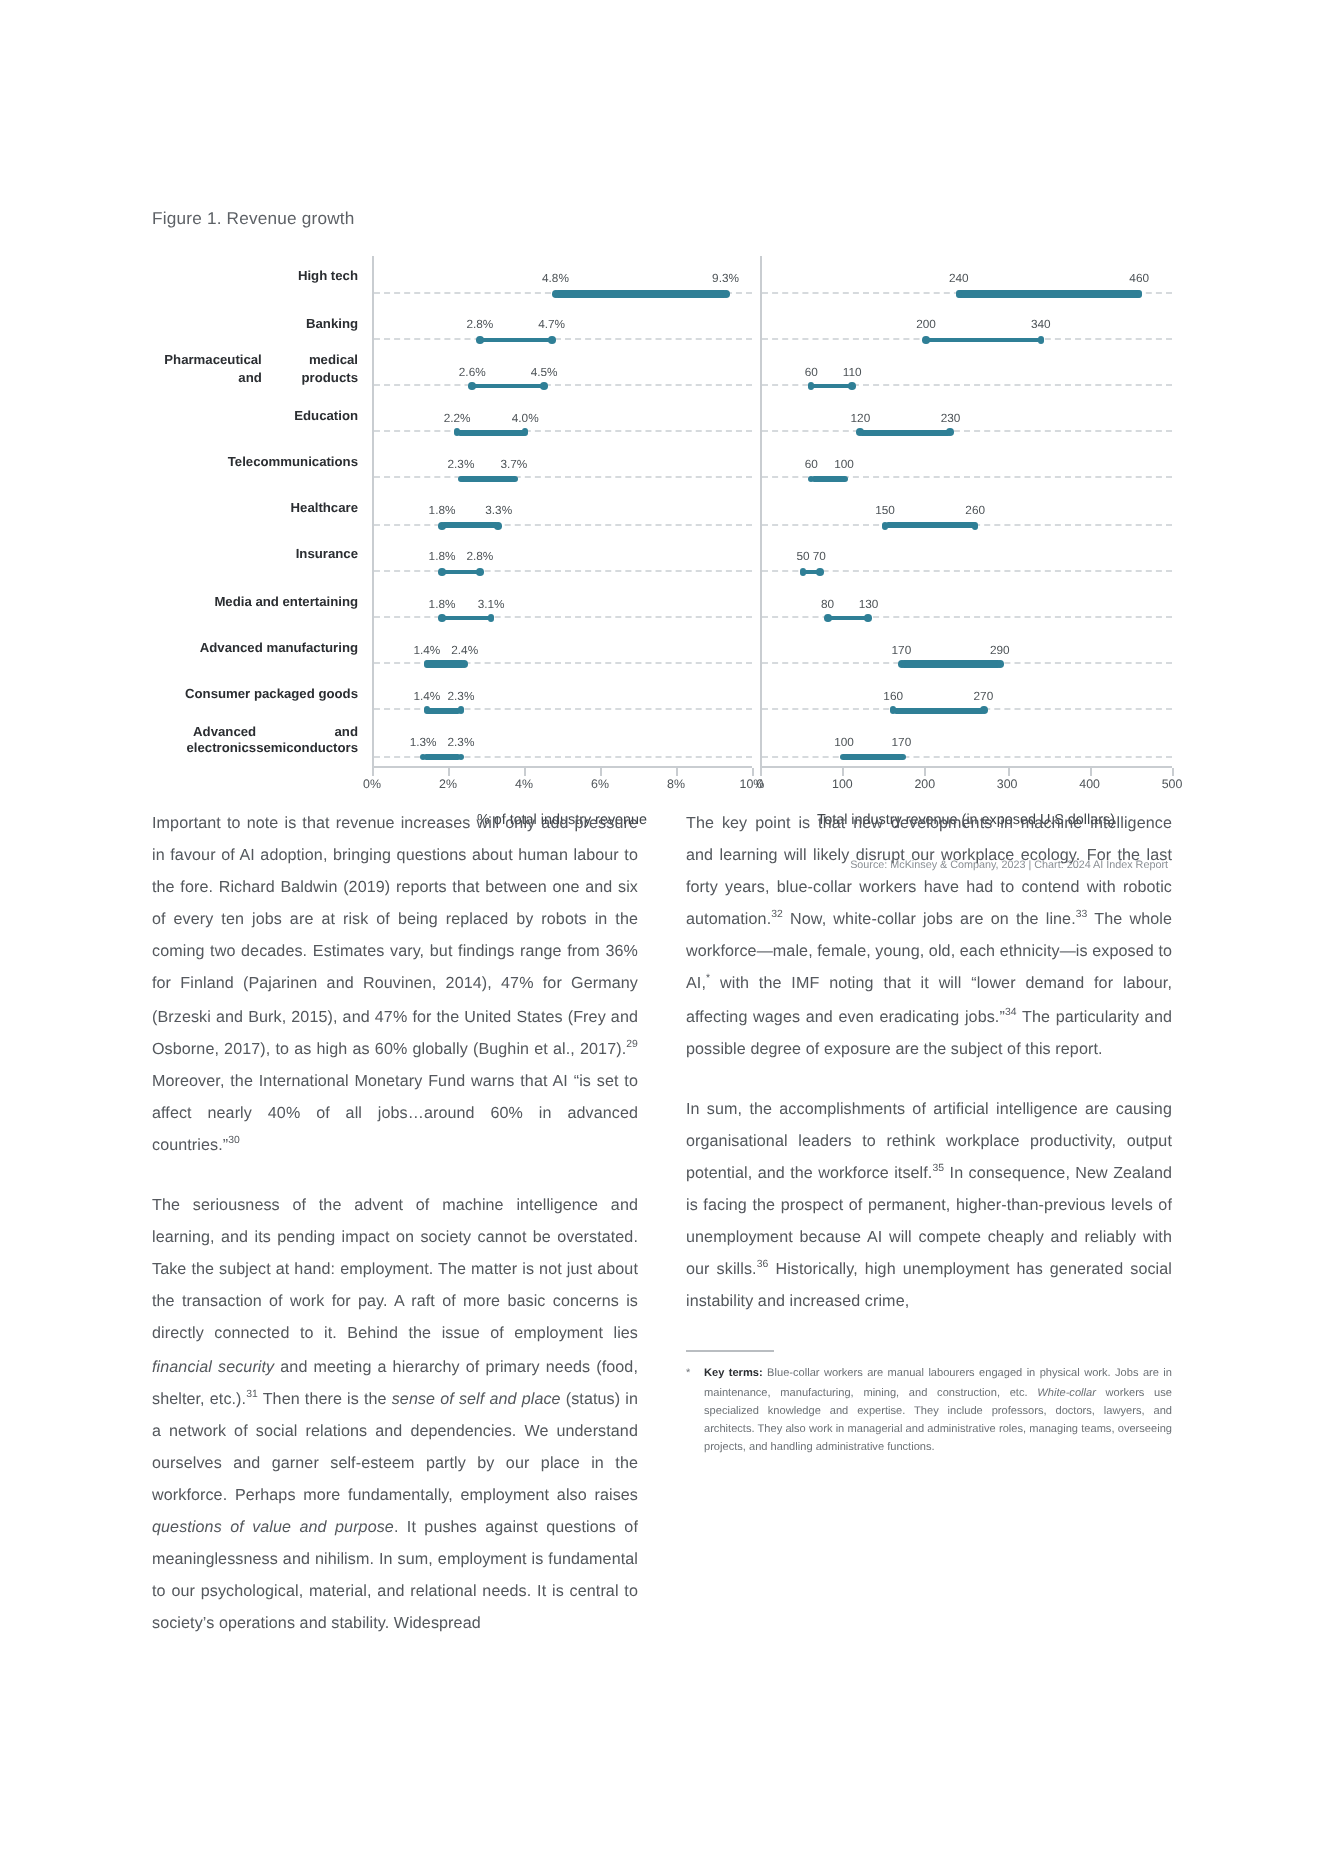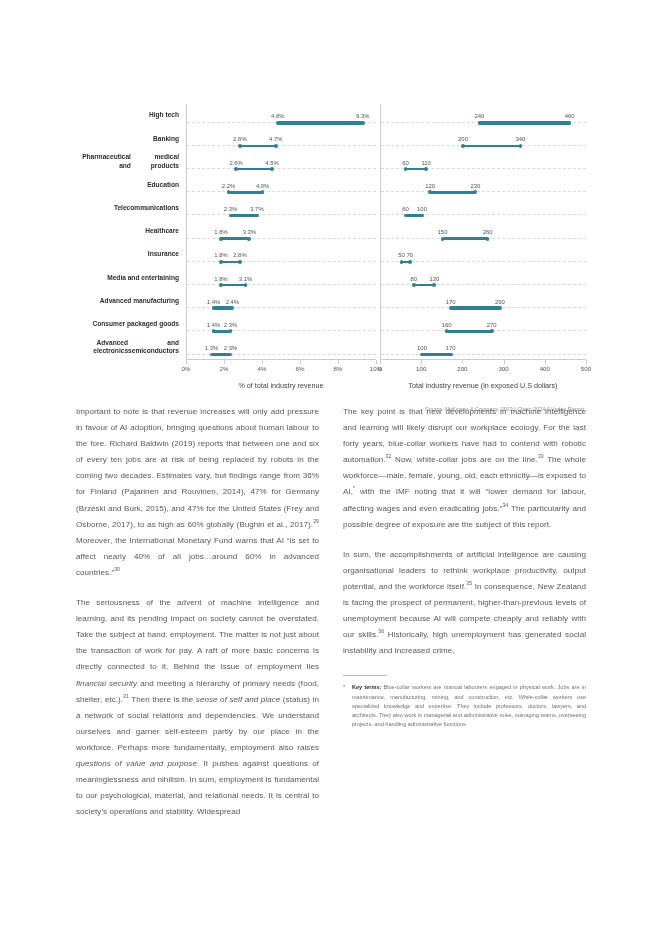--- a/index.html
+++ b/index.html
@@ -197,20 +197,21 @@
     font-size: 7.2px;
     color: #8a8f94;
   }
 </style>
 </head>
 <body>
 
 <div class="page">
 
   <div class="figure-wrap">
+    <div class="figure-title">Figure 1. Revenue growth</div>
 
     <div class="charts">
 
       <div class="chart-left">
         <div class="cat-labels" id="catLabels">
             <div class="cat-label">
               <span>High tech</span>
             </div>
             <div class="cat-label">
               <span>Banking</span>

